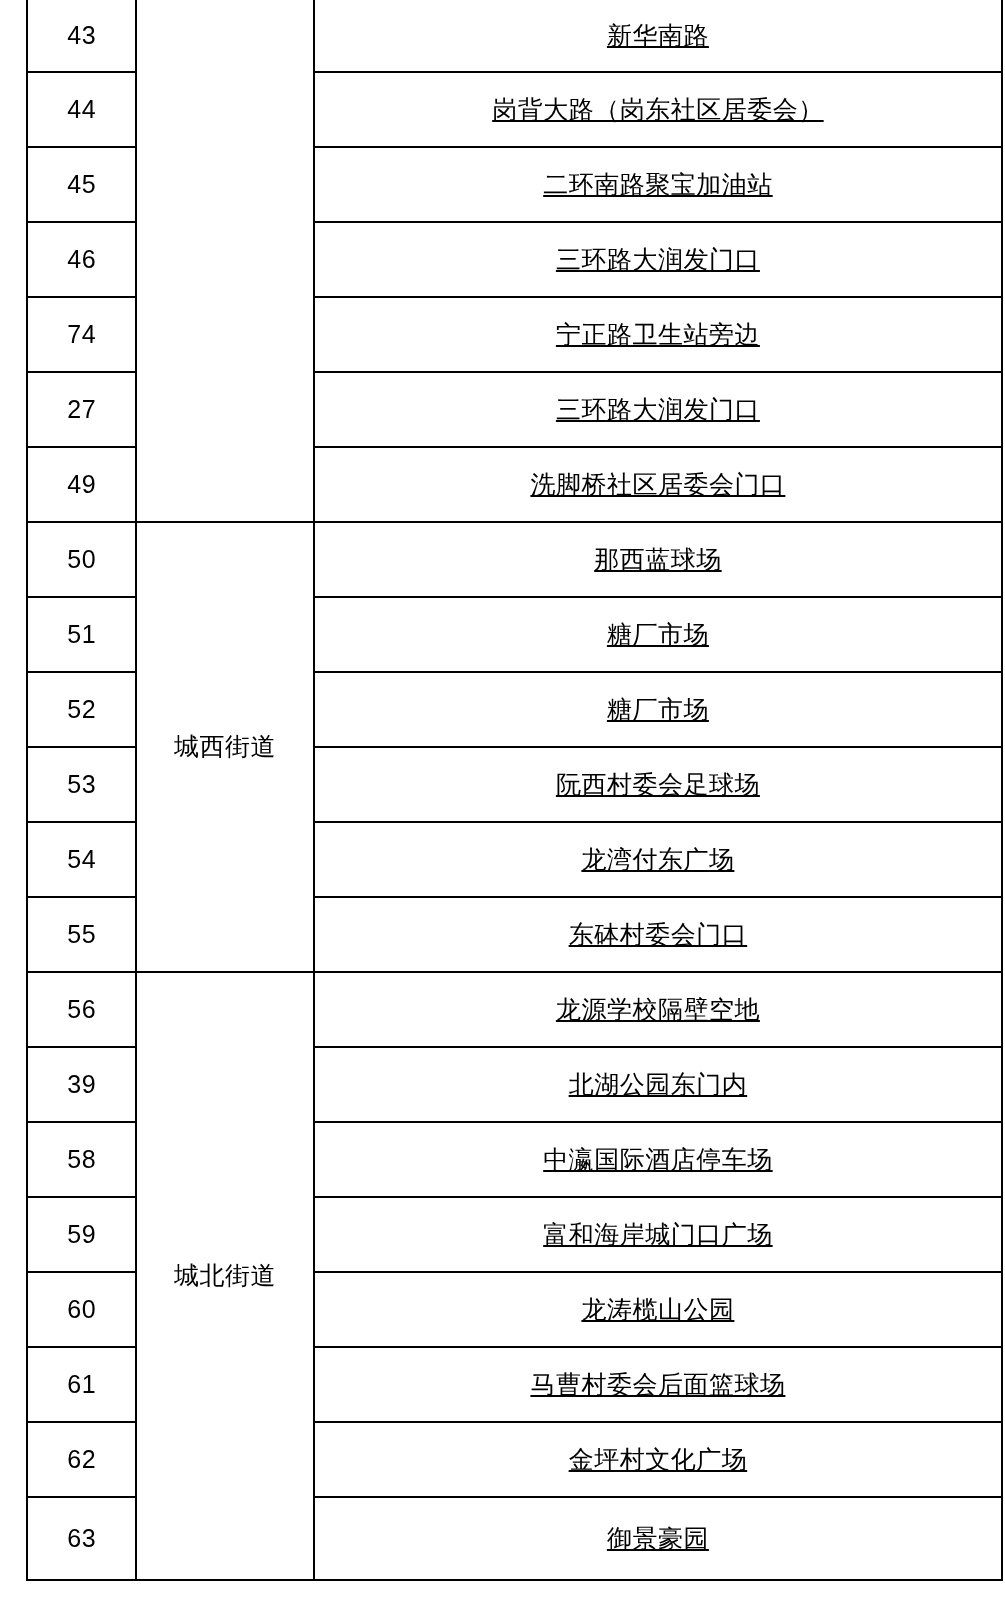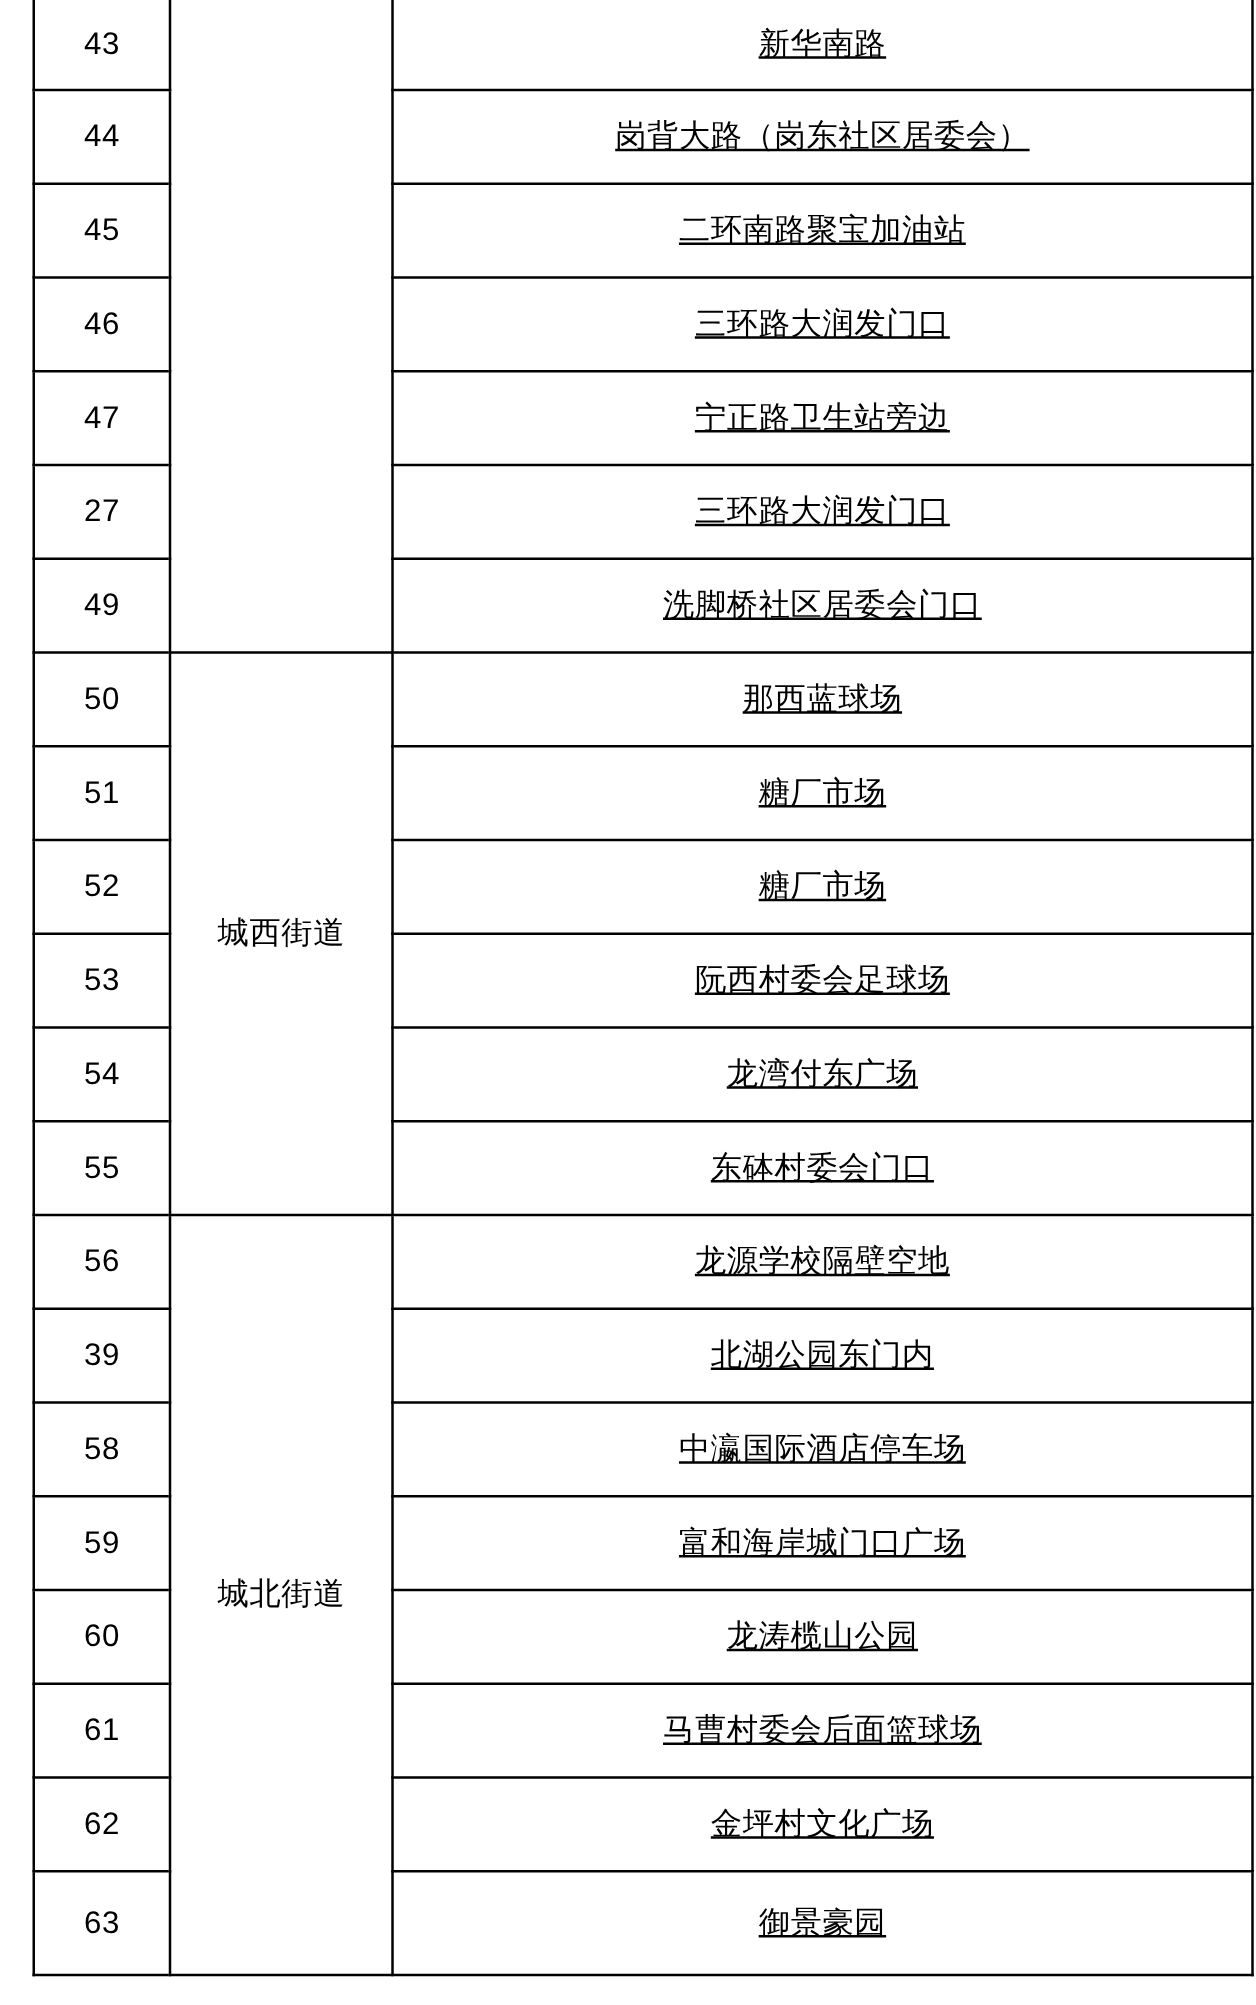--- a/index.html
+++ b/index.html
@@ -85,21 +85,21 @@
         <td class="col-idx">45</td>
         <td class="col-place">二环南路聚宝加油站</td>
       </tr>
 
       <tr>
         <td class="col-idx">46</td>
         <td class="col-place">三环路大润发门口</td>
       </tr>
 
       <tr>
-        <td class="col-idx">47</td>
+        <td class="col-idx">74</td>
         <td class="col-place">宁正路卫生站旁边</td>
       </tr>
 
       <tr>
         <td class="col-idx">27</td>
         <td class="col-place">三环路大润发门口</td>
       </tr>
 
       <tr>
         <td class="col-idx">49</td>

